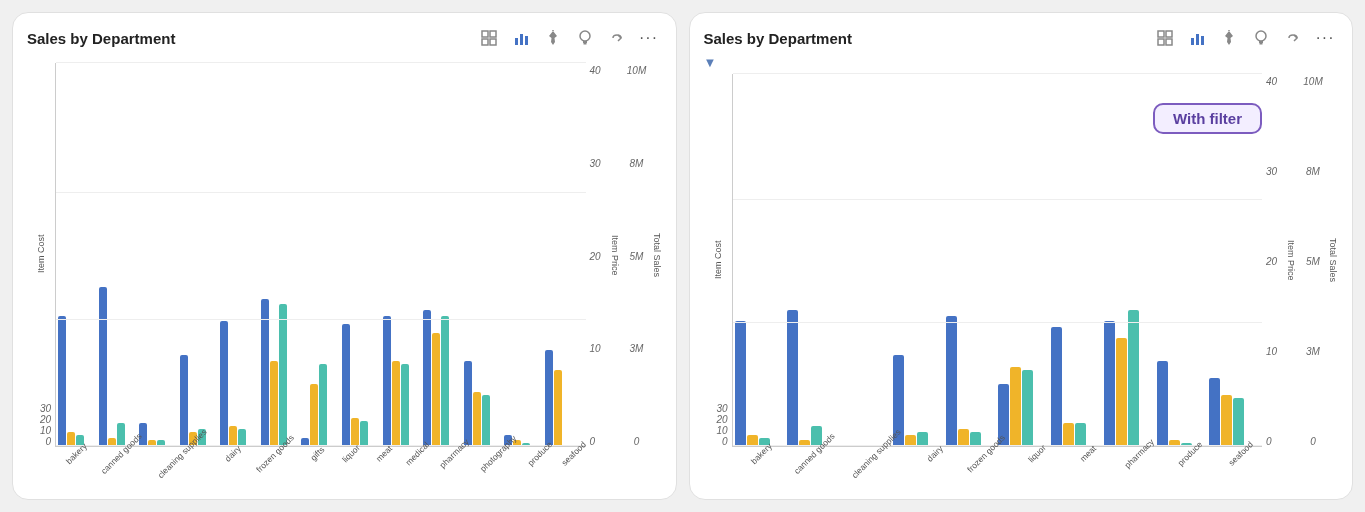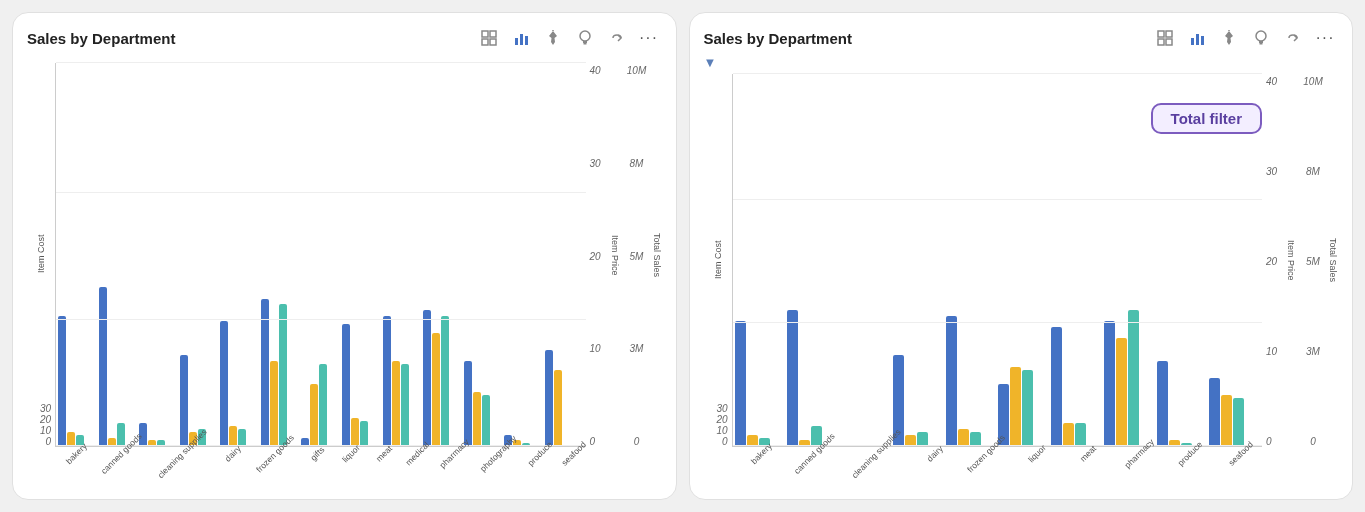--- a/index.html
+++ b/index.html
@@ -431,21 +431,21 @@
             </svg>
           </div>
           <div class="toolbar-icon">
             <span style="font-size:16px;letter-spacing:1px;color:#555">···</span>
           </div>
         </div>
       </div>
       <div class="filter-bar">
         <span class="filter-icon">▼</span>
       </div>
-      <div class="annotation-box" style="top: 90px; right: 90px;">Total filter</div>
+      <div class="annotation-box" style="top: 90px; right: 90px;">With filter</div>
       <div class="chart-area">
         <div style="display: flex; flex-direction: column; min-width: 28px; position: relative;">
           <div style="writing-mode: vertical-rl; transform: rotate(180deg); font-size: 9px; color: rgb(85, 85, 85); text-align: center; flex: 1 1 0%; display: flex; align-items: center; justify-content: center; padding-bottom: 44px;">Item Cost</div>
           <div class="y-axis-left">
             <span class="axis-label">30</span>
             <span class="axis-label">20</span>
             <span class="axis-label">10</span>
             <span class="axis-label">0</span>
           </div>
         </div>

